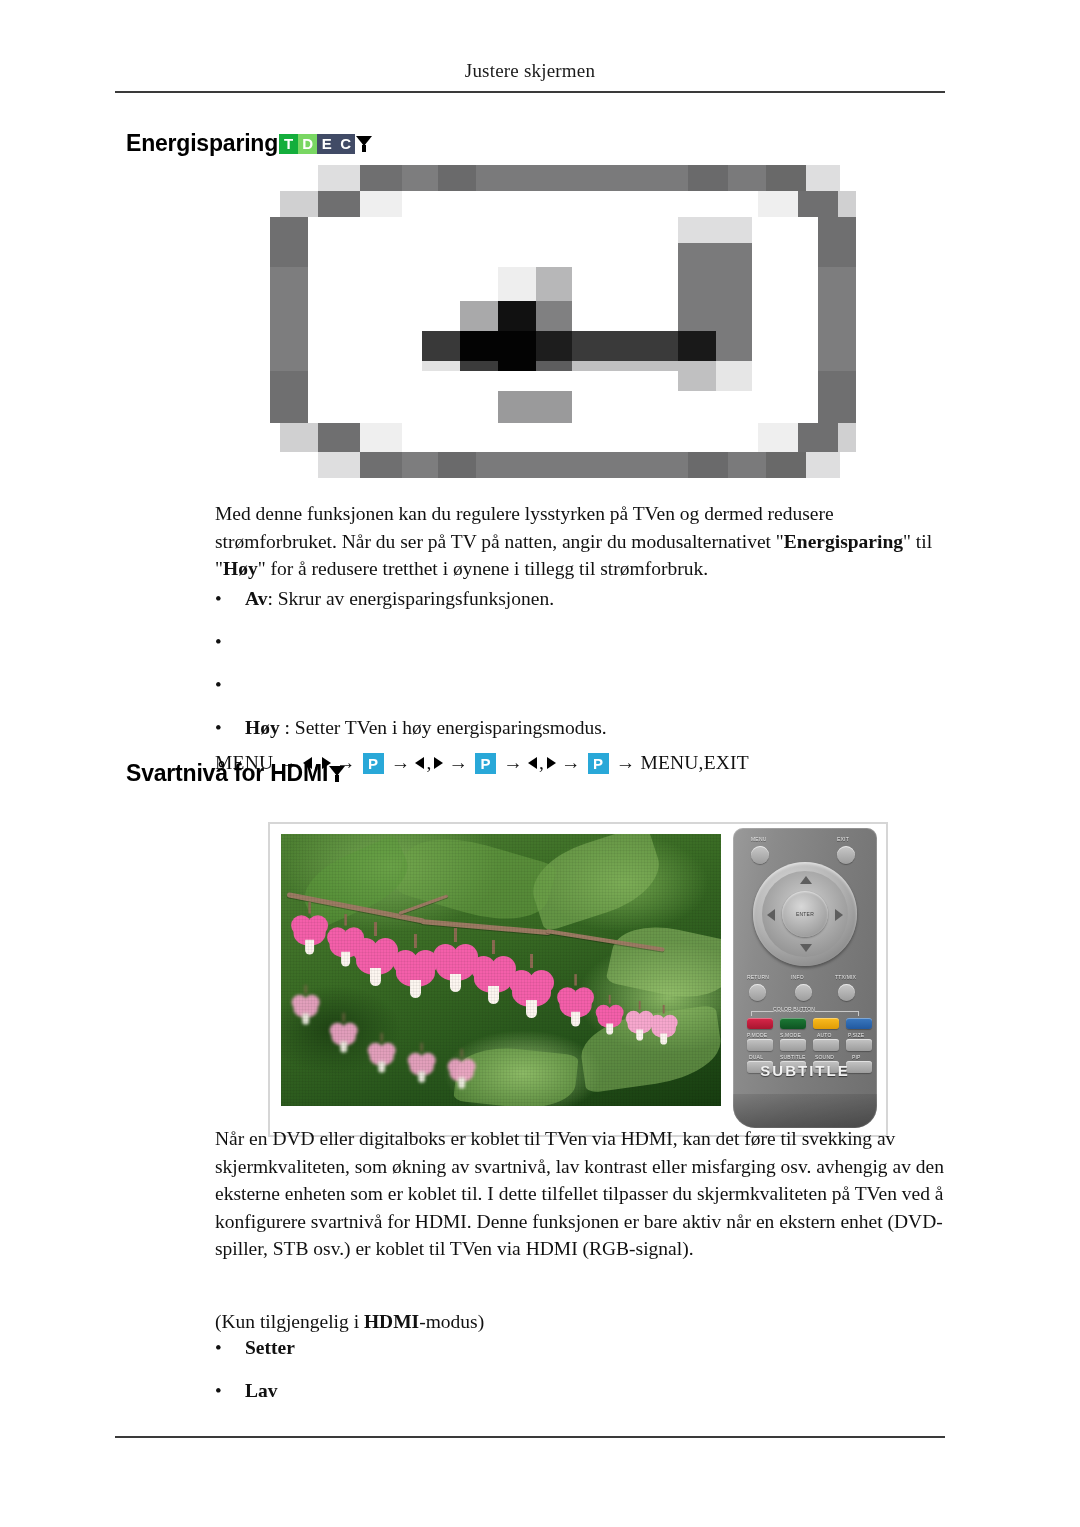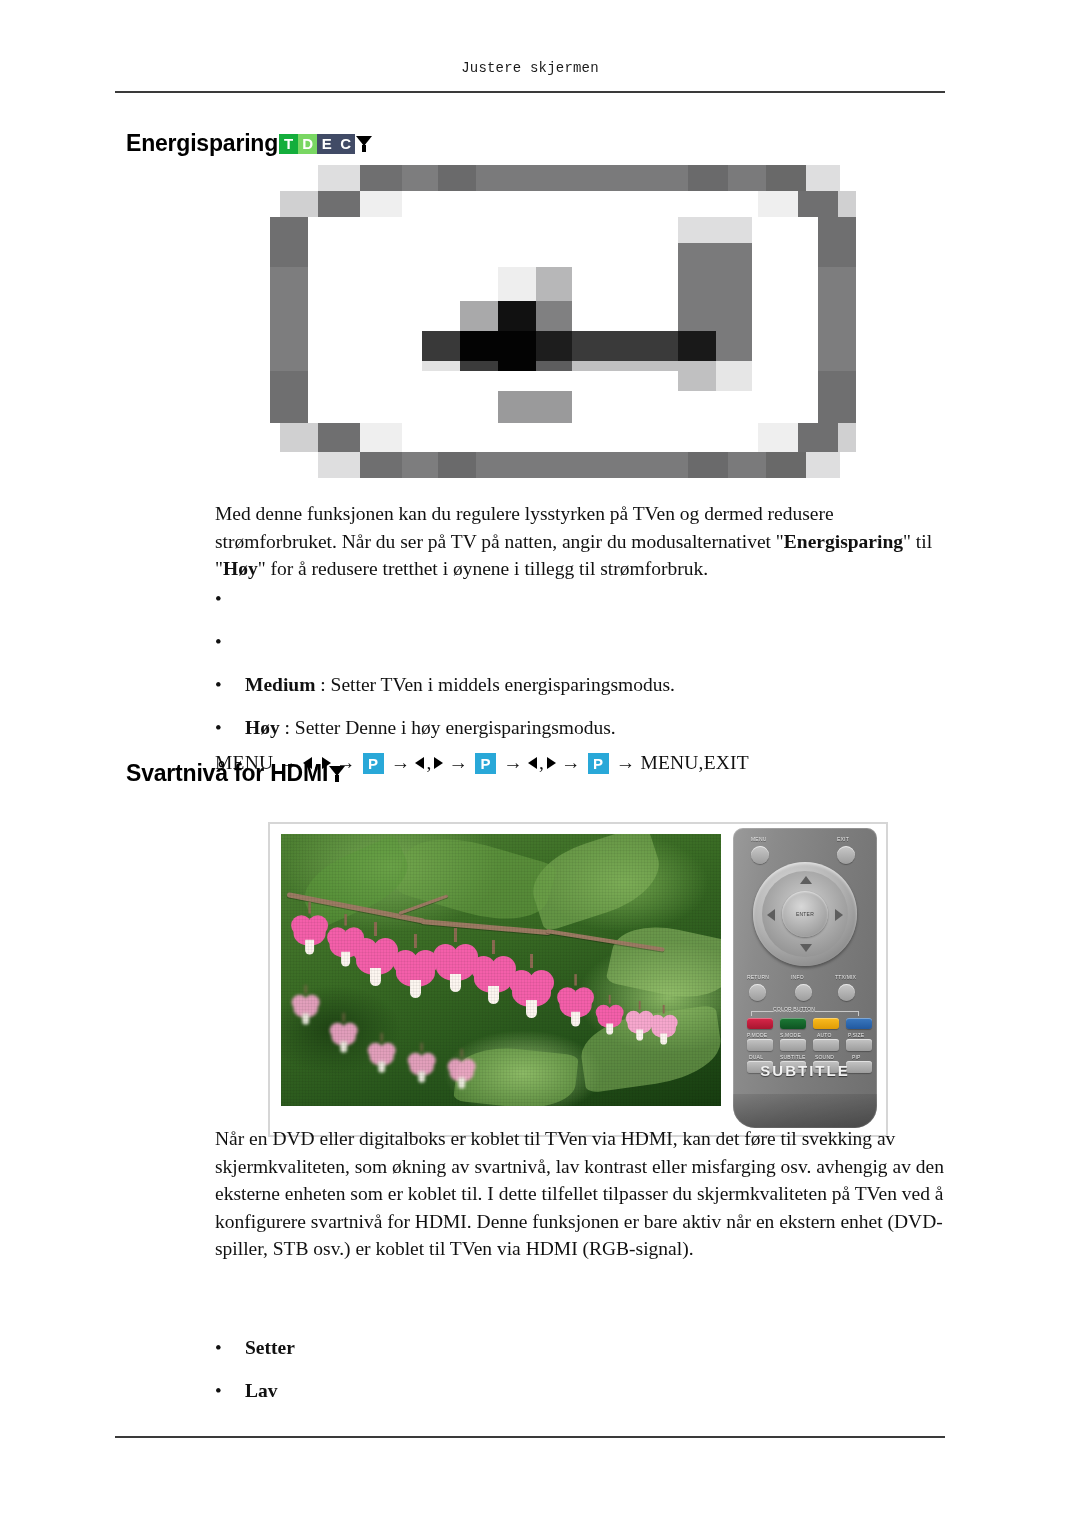--- a/index.html
+++ b/index.html
@@ -21,22 +21,22 @@
     inset: 0;
   }
 
   
   .page-header {
     position: absolute;
     left: 115px;
     top: 60px;
     width: 830px;
     text-align: center;
-    font-family: Liberation Mono, monospace;
-    font-size: 14px;
+    font-family: Liberation Serif, serif;
+    font-size: 19px;
     letter-spacing: .2px;
     color: #1a1a1a;
   }
   .rule {
     position: absolute;
     left: 115px;
     width: 830px;
     height: 0;
     border-top: 2px solid #3a3a3a;
   }
@@ -558,31 +558,31 @@
     <div class="px" style="left:570px; top:287px; width:16px; height:26px; background:#ffffff;"></div>
   </div>
 
   <div class="para p-energi">
     <span>Med denne funksjonen kan du regulere lysstyrken på TVen og dermed redusere strømforbruket. Når du ser på TV på natten, angir du modusalternativet "</span><b>Energisparing</b><span>" til "</span><b>Høy</b><span>" for å redusere tretthet i øynene i tillegg til strømforbruk.</span>
   </div>
 
   <div class="blist bl-energi">
     <div class="bitem">
       <span class="bdot">•</span>
+      <span class="btext"><b>Av</b><span>: Skrur av energisparingsfunksjonen.</span></span>
     </div>
     <div class="bitem">
       <span class="bdot">•</span>
     </div>
     <div class="bitem">
       <span class="bdot">•</span>
-      <span class="btext"><b>Medium</b><span> : Setter TVen i middels energisparingsmodus.</span></span>
     </div>
     <div class="bitem">
       <span class="bdot">•</span>
-      <span class="btext"><b>Høy</b><span> : Setter Denne i høy energisparingsmodus.</span></span>
+      <span class="btext"><b>Høy</b><span> : Setter TVen i høy energisparingsmodus.</span></span>
     </div>
   </div>
 
   <div class="navline">
     <span>MENU</span>
     <span class="arr">→</span>
     <span class="tri-l"></span>
     <span class="comma">,</span>
     <span class="tri-r"></span>
     <span class="arr">→</span>
@@ -798,20 +798,23 @@
       <div class="gbtn" style="left:55px;  top:237px;"></div>
       <div class="gbtn" style="left:88px;  top:237px;"></div>
       <div class="gbtn" style="left:121px; top:237px;"></div>
 
       <div class="brandrow">SUBTITLE</div>
     </div>
   </div>
 
   <div class="para p-hdmi">Når en DVD eller digitalboks er koblet til TVen via HDMI, kan det føre til svekking av skjermkvaliteten, som økning av svartnivå, lav kontrast eller misfarging osv. avhengig av den eksterne enheten som er koblet til. I dette tilfellet tilpasser du skjermkvaliteten på TVen ved å konfigurere svartnivå for HDMI. Denne funksjonen er bare aktiv når en ekstern enhet (DVD-spiller, STB osv.) er koblet til TVen via HDMI (RGB-signal).</div>
 
+  <div class="para p-kun">
+    <span>(Kun tilgjengelig i </span><b>HDMI</b><span>-modus)</span>
+  </div>
 
   <div class="blist bl-hdmi">
     <div class="bitem">
       <span class="bdot">•</span>
       <span class="btext"><b>Setter</b></span>
     </div>
     <div class="bitem">
       <span class="bdot">•</span>
       <span class="btext"><b>Lav</b></span>
     </div>

